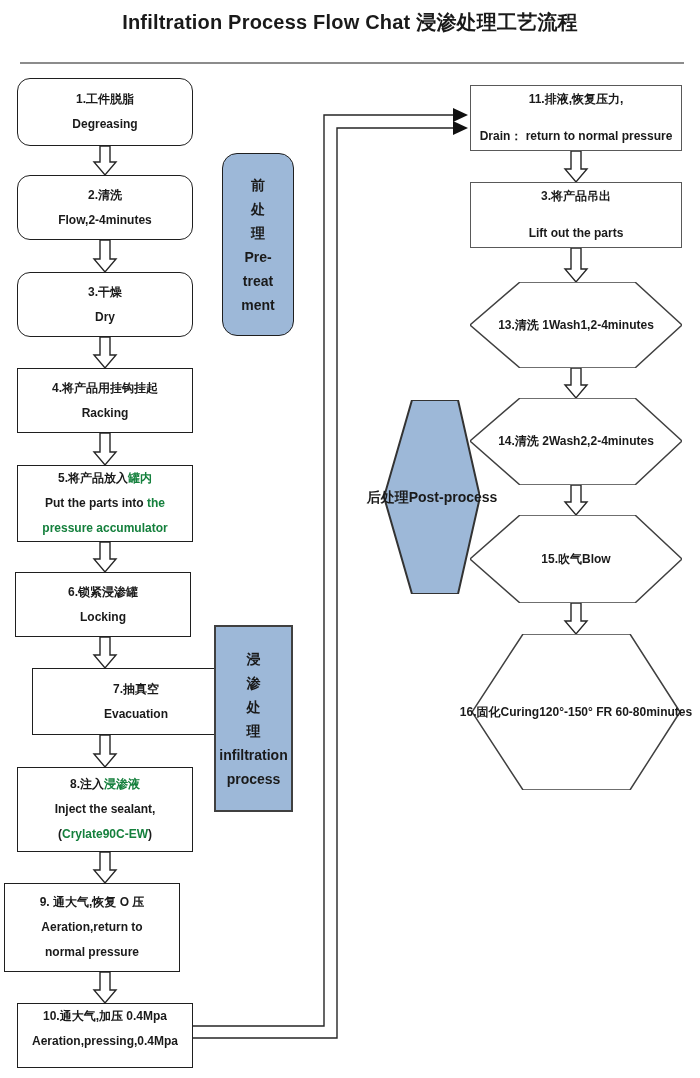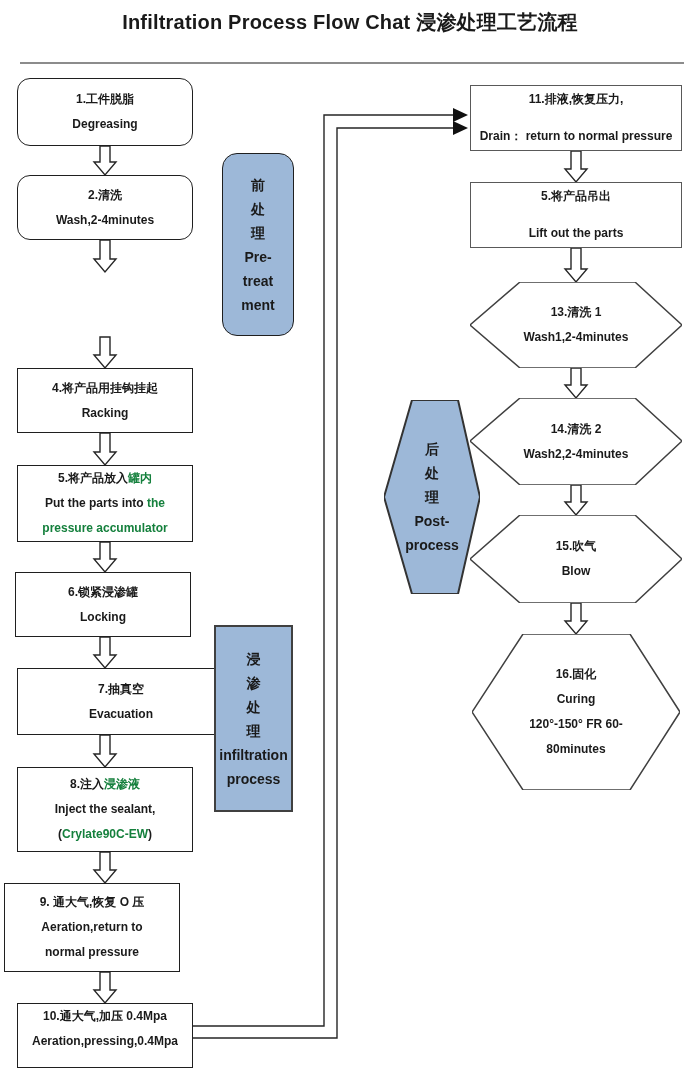--- a/index.html
+++ b/index.html
@@ -13,21 +13,21 @@
         align-items:center;text-align:center;background:#ffffff;box-sizing:border-box;}
   .rounded{border:1.7px solid #1f1f1f;border-radius:13px;}
   .rect{border:1.7px solid #1f1f1f;}
   .rrect{border:1.5px solid #595959;gap:12px;}
   .top{justify-content:flex-start;}
   .ln{line-height:25px;font-size:12px;font-weight:bold;white-space:nowrap;}
   .red{color:#15803d;}
   .hexnode{position:absolute;display:flex;flex-direction:column;justify-content:center;
            align-items:center;text-align:center;}
   .hexnode > svg{position:absolute;top:0;left:0;}
-  .stack{position:relative;display:flex;flex-direction:column;align-items:center;}
+  .stack{position:relative;display:flex;align-items:center;}
   .label{position:absolute;display:flex;flex-direction:column;justify-content:center;
          align-items:center;text-align:center;background:#9db8d8;box-sizing:border-box;}
   .label .ln{line-height:24px;font-size:14px;}
   .label-pre{border:1.6px solid #1f1f1f;border-radius:15px;}
   .label-infil{border:2px solid #404040;}
   .hexlabel{position:absolute;display:flex;flex-direction:column;justify-content:center;
             align-items:center;text-align:center;}
   .hexlabel > svg{position:absolute;top:0;left:0;}
   .hexlabel .ln{line-height:24px;font-size:14px;}
 </style>
@@ -66,41 +66,45 @@
     </g>
   </svg>
 
   <div class="node rounded" style="left:17px;top:78px;width:176px;height:68px">
     <div class="ln">1.工件脱脂</div>
     <div class="ln">Degreasing</div>
   </div>
 
   <div class="node rounded" style="left:17px;top:175px;width:176px;height:65px">
     <div class="ln">2.清洗</div>
-    <div class="ln">Wash,2-4minutes</div>
-  </div>
-
+    <div class="ln">Flow,2-4minutes</div>
+  </div>
+
+  <div class="node rounded" style="left:17px;top:272px;width:176px;height:65px">
+    <div class="ln">3.干燥</div>
+    <div class="ln">Dry</div>
+  </div>
 
   <div class="node rect" style="left:17px;top:368px;width:176px;height:65px">
     <div class="ln">4.将产品用挂钩挂起</div>
     <div class="ln">Racking</div>
   </div>
 
   <div class="node rect" style="left:17px;top:465px;width:176px;height:77px">
     <div class="ln"><span>5.将产品放入</span><span class="red">罐内</span></div>
     <div class="ln"><span>Put the parts into </span><span class="red">the</span></div>
     <div class="ln red">pressure accumulator</div>
   </div>
 
   <div class="node rect" style="left:15px;top:572px;width:176px;height:65px">
     <div class="ln">6.锁紧浸渗罐</div>
     <div class="ln">Locking</div>
   </div>
 
-  <div class="node rect" style="left:17px;top:668px;width:208px;height:67px">
+  <div class="node rect" style="left:32px;top:668px;width:208px;height:67px">
     <div class="ln">7.抽真空</div>
     <div class="ln">Evacuation</div>
   </div>
 
   <div class="node rect" style="left:17px;top:767px;width:176px;height:85px">
     <div class="ln"><span>8.注入</span><span class="red">浸渗液</span></div>
     <div class="ln">Inject the sealant,</div>
     <div class="ln"><span>(</span><span class="red">Crylate90C-EW</span><span>)</span></div>
   </div>
 
@@ -145,21 +149,21 @@
       <div class="ln">process</div>
     </div>
   </div>
 
   <div class="node rrect" style="left:470px;top:85px;width:212px;height:66px">
     <div class="ln">11.排液,恢复压力,</div>
     <div class="ln">Drain：  return to normal pressure</div>
   </div>
 
   <div class="node rrect" style="left:470px;top:182px;width:212px;height:66px">
-    <div class="ln">5.将产品吊出</div>
+    <div class="ln">3.将产品吊出</div>
     <div class="ln">Lift out the parts</div>
   </div>
 
   <div class="hexnode" style="left:470px;top:282px;width:212px;height:86px">
     <svg width="212" height="86">
       <polygon points="0,43 50,0 165,0 212,43 165,86 50,86" fill="#ffffff" stroke="#404040" stroke-width="1.5"></polygon>
     </svg>
     <div class="stack">
       <div class="ln">13.清洗 1</div>
       <div class="ln">Wash1,2-4minutes</div>

